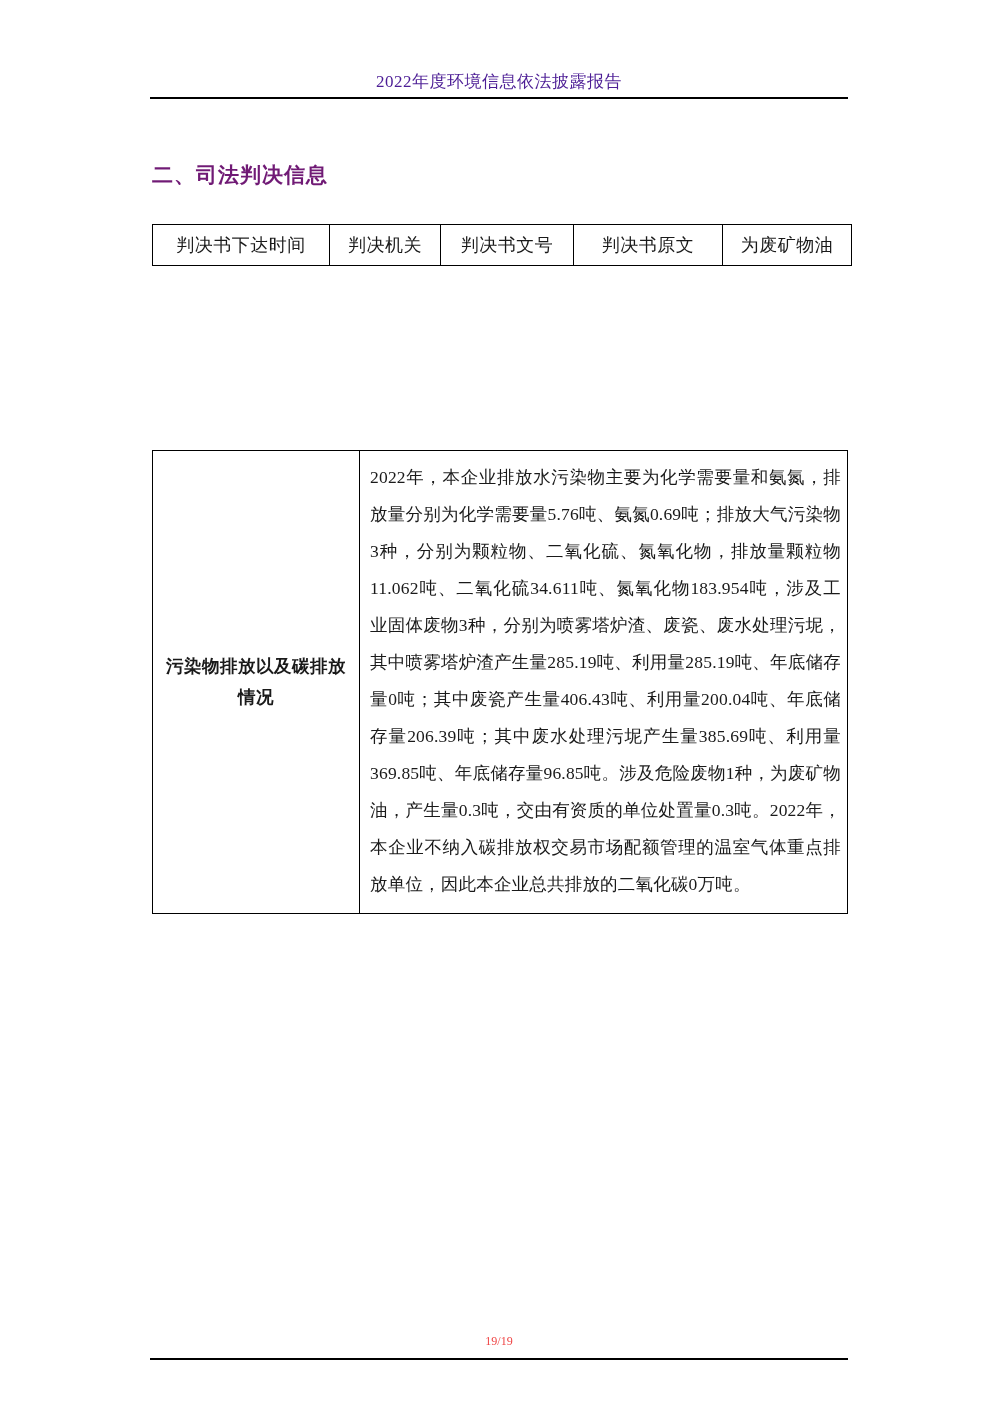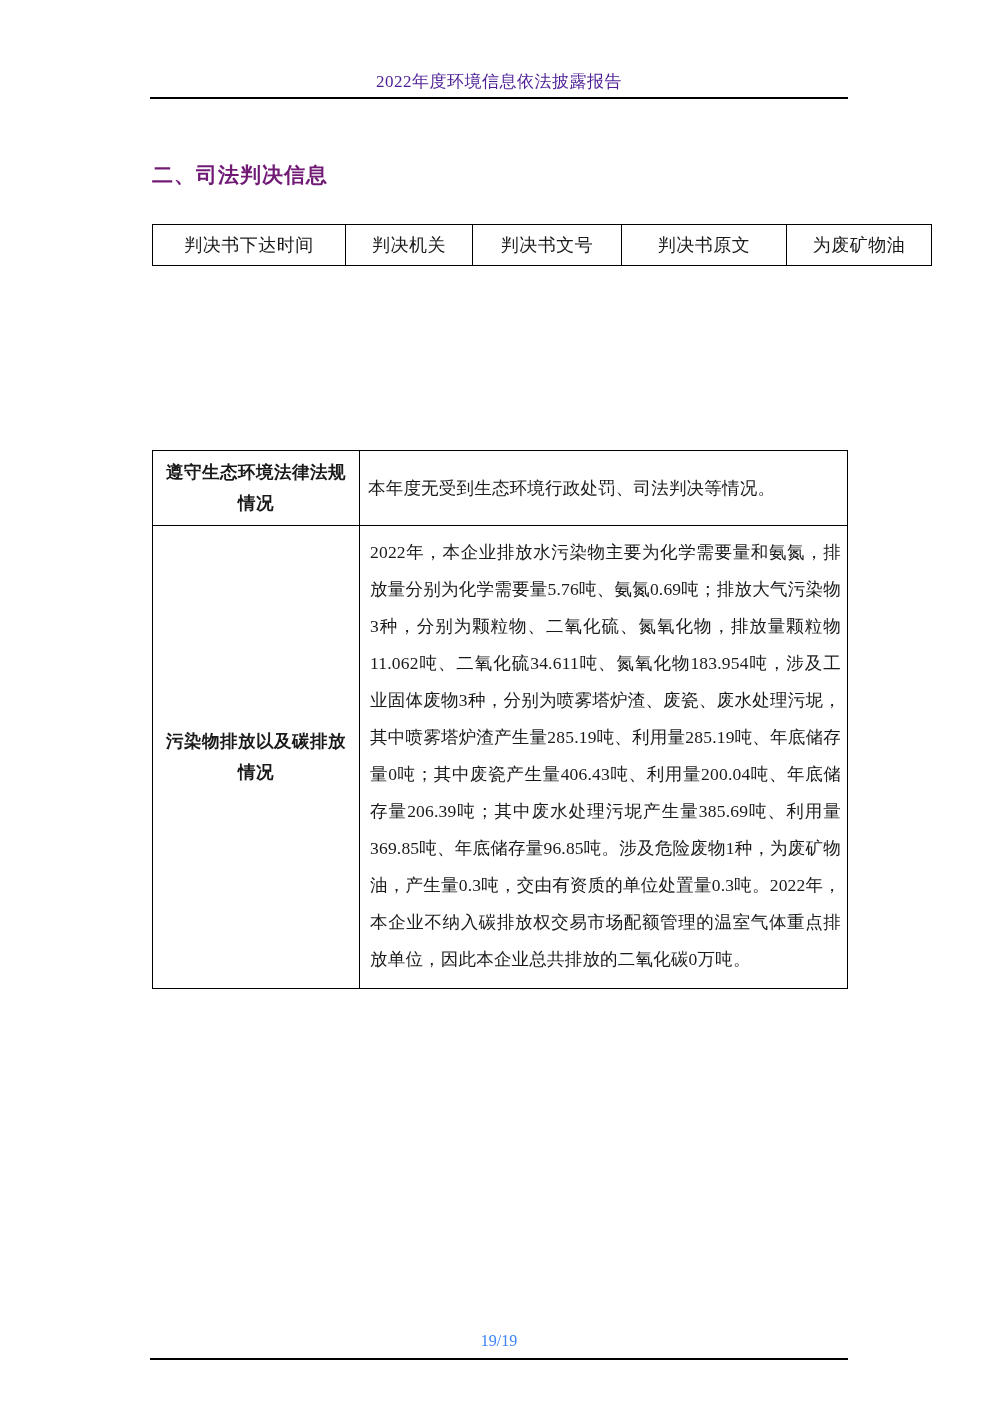--- a/index.html
+++ b/index.html
@@ -70,21 +70,21 @@
     table-layout: fixed;
   }
   .judgment-table td {
     border: 1.6px solid #000;
     height: 36px;
     text-align: center;
     vertical-align: middle;
     font-size: 18px;
     line-height: 26px;
     letter-spacing: 0.5px;
-    padding: 2px 8px;
+    padding: 2px 0;
     white-space: nowrap;
   }
 
   
   .chapter-title {
     position: absolute;
     left: 0;
     top: 355px;
     width: 1000px;
     text-align: center;
@@ -131,23 +131,23 @@
 
   
   .page-footer {
     position: absolute;
     left: 150px;
     top: 1330px;
     width: 698px;
     text-align: center;
   }
   .page-footer .ftr-text {
-    font-size: 16px;
+    font-size: 12px;
     line-height: 22px;
-    color: #3b82f6;
+    color: #ef4444;
     display: block;
   }
   .footer-rule {
     position: absolute;
     left: 150px;
     top: 1358px;
     width: 698px;
     height: 0;
     border-top: 2px solid #000;
   }
@@ -173,24 +173,20 @@
         <td style="width:148px">判决书原文</td>
         <td style="width:128px">为废矿物油</td>
       </tr>
     </tbody>
   </table>
 
 
   <table class="info-table">
     <tbody>
       <tr>
-        <td class="label">遵守生态环境法律法规情况</td>
-        <td class="value">本年度无受到生态环境行政处罚、司法判决等情况。</td>
-      </tr>
-      <tr>
         <td class="label">污染物排放以及碳排放情况</td>
         <td class="value para">2022年，本企业排放水污染物主要为化学需要量和氨氮，排放量分别为化学需要量5.76吨、氨氮0.69吨；排放大气污染物3种，分别为颗粒物、二氧化硫、氮氧化物，排放量颗粒物11.062吨、二氧化硫34.611吨、氮氧化物183.954吨，涉及工业固体废物3种，分别为喷雾塔炉渣、废瓷、废水处理污坭，其中喷雾塔炉渣产生量285.19吨、利用量285.19吨、年底储存量0吨；其中废瓷产生量406.43吨、利用量200.04吨、年底储存量206.39吨；其中废水处理污坭产生量385.69吨、利用量369.85吨、年底储存量96.85吨。涉及危险废物1种，为废矿物油，产生量0.3吨，交由有资质的单位处置量0.3吨。2022年，本企业不纳入碳排放权交易市场配额管理的温室气体重点排放单位，因此本企业总共排放的二氧化碳0万吨。</td>
       </tr>
     </tbody>
   </table>
 
   <div class="page-footer">
     <span class="ftr-text">19/19</span>
   </div>
   <div class="footer-rule"></div>

